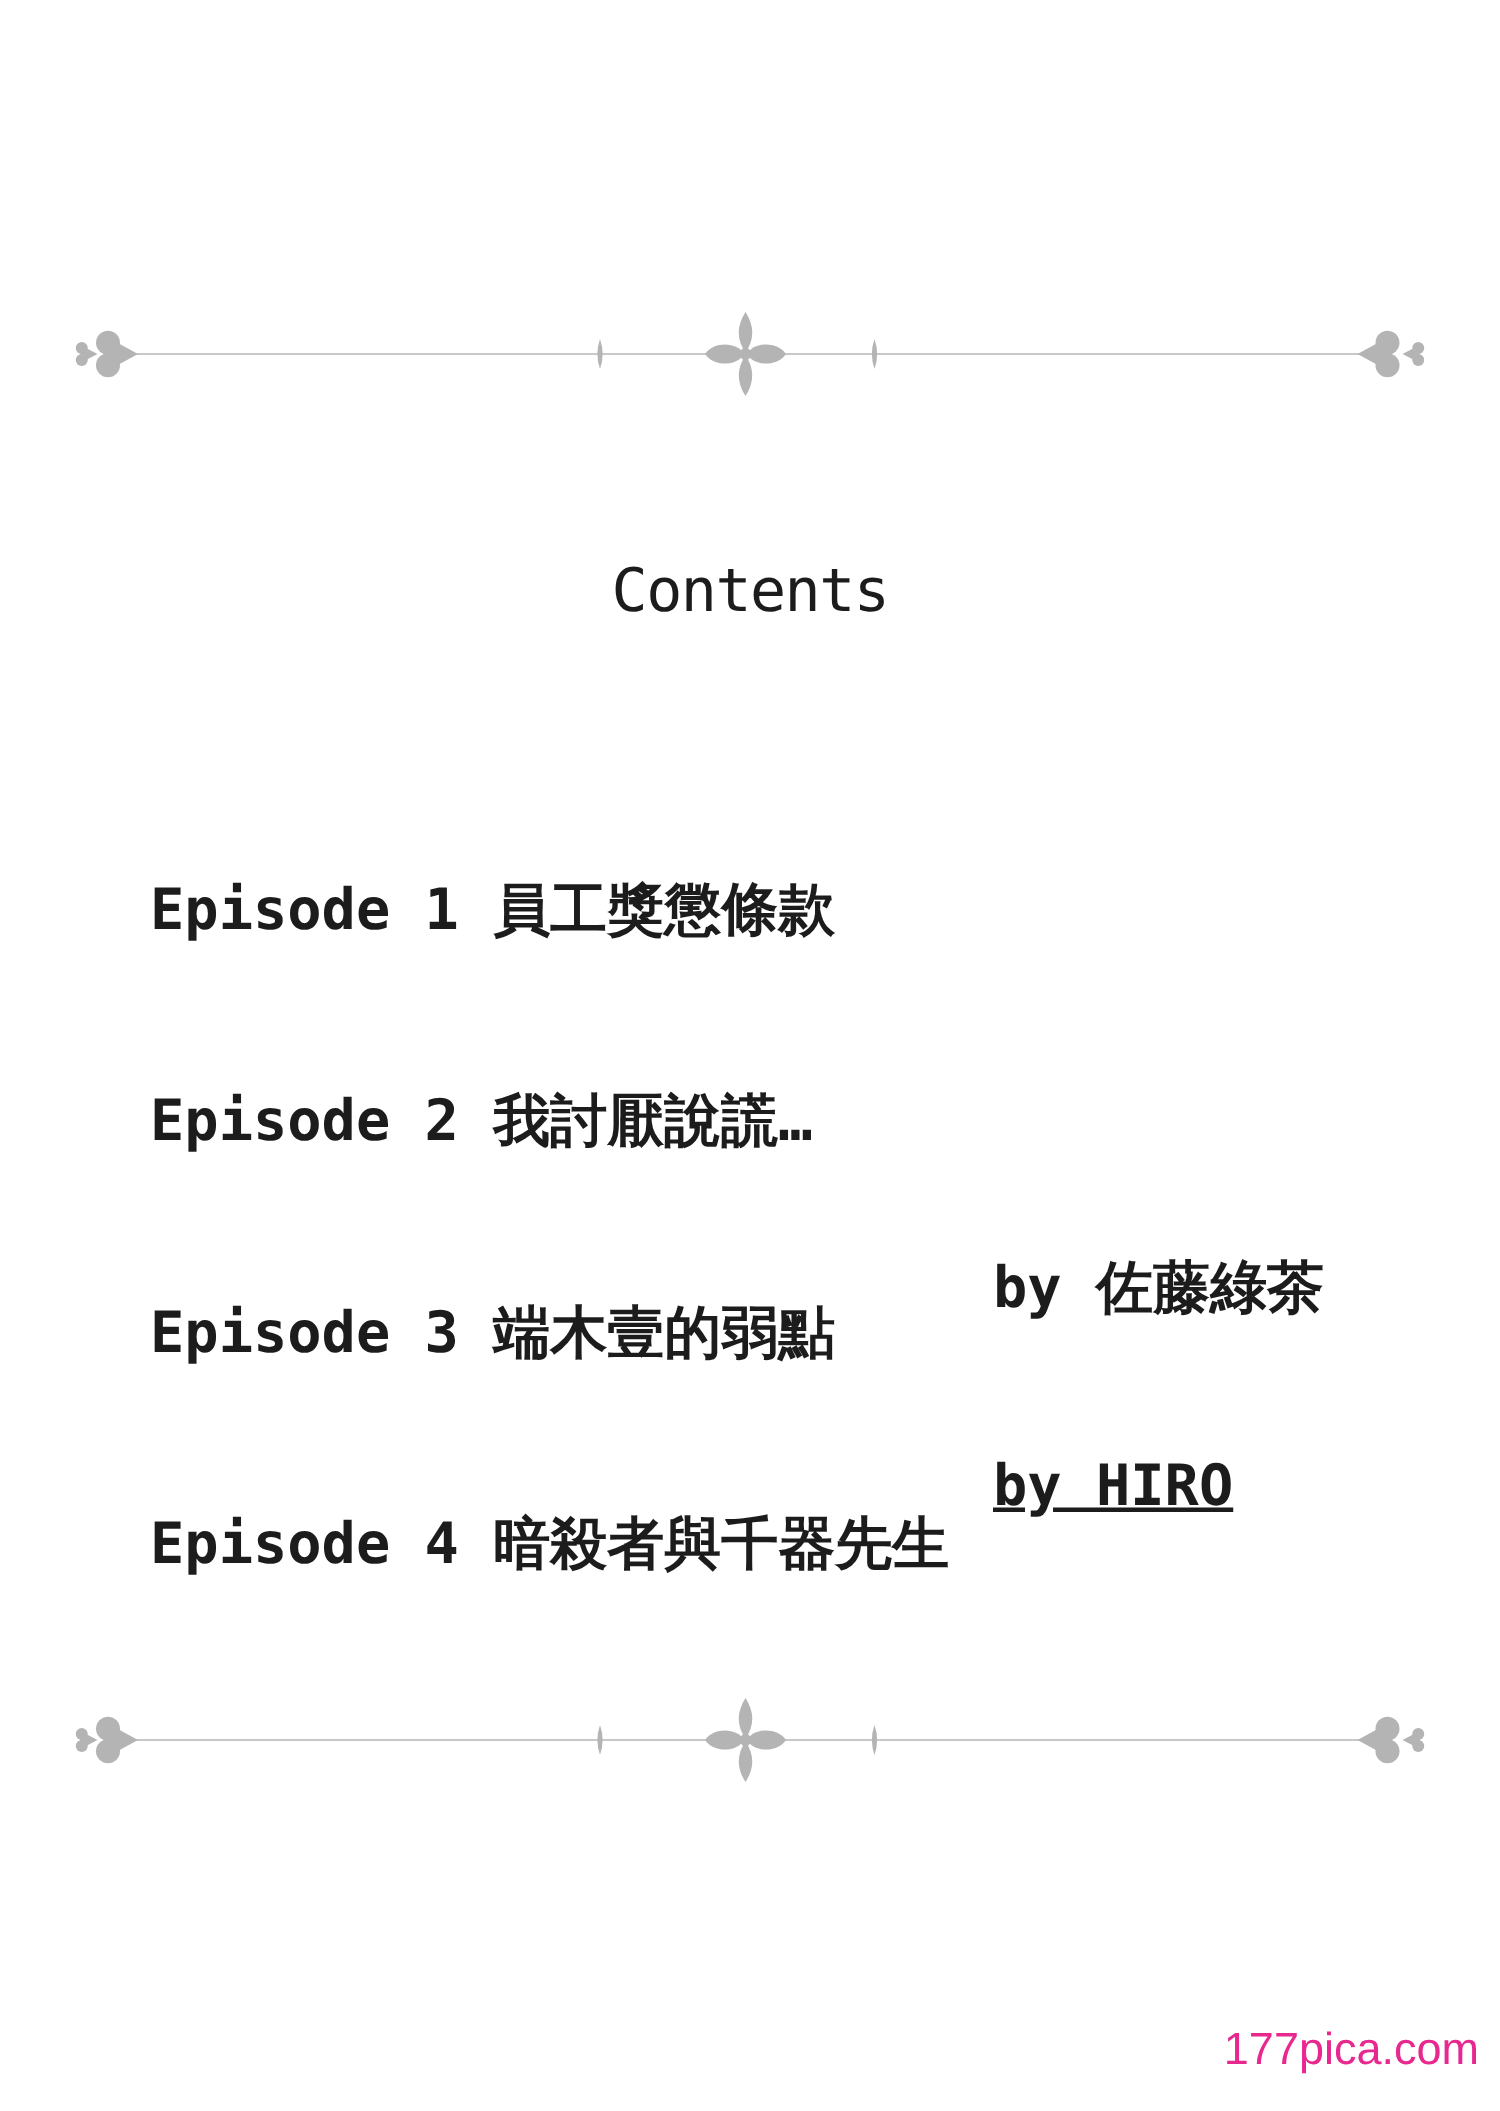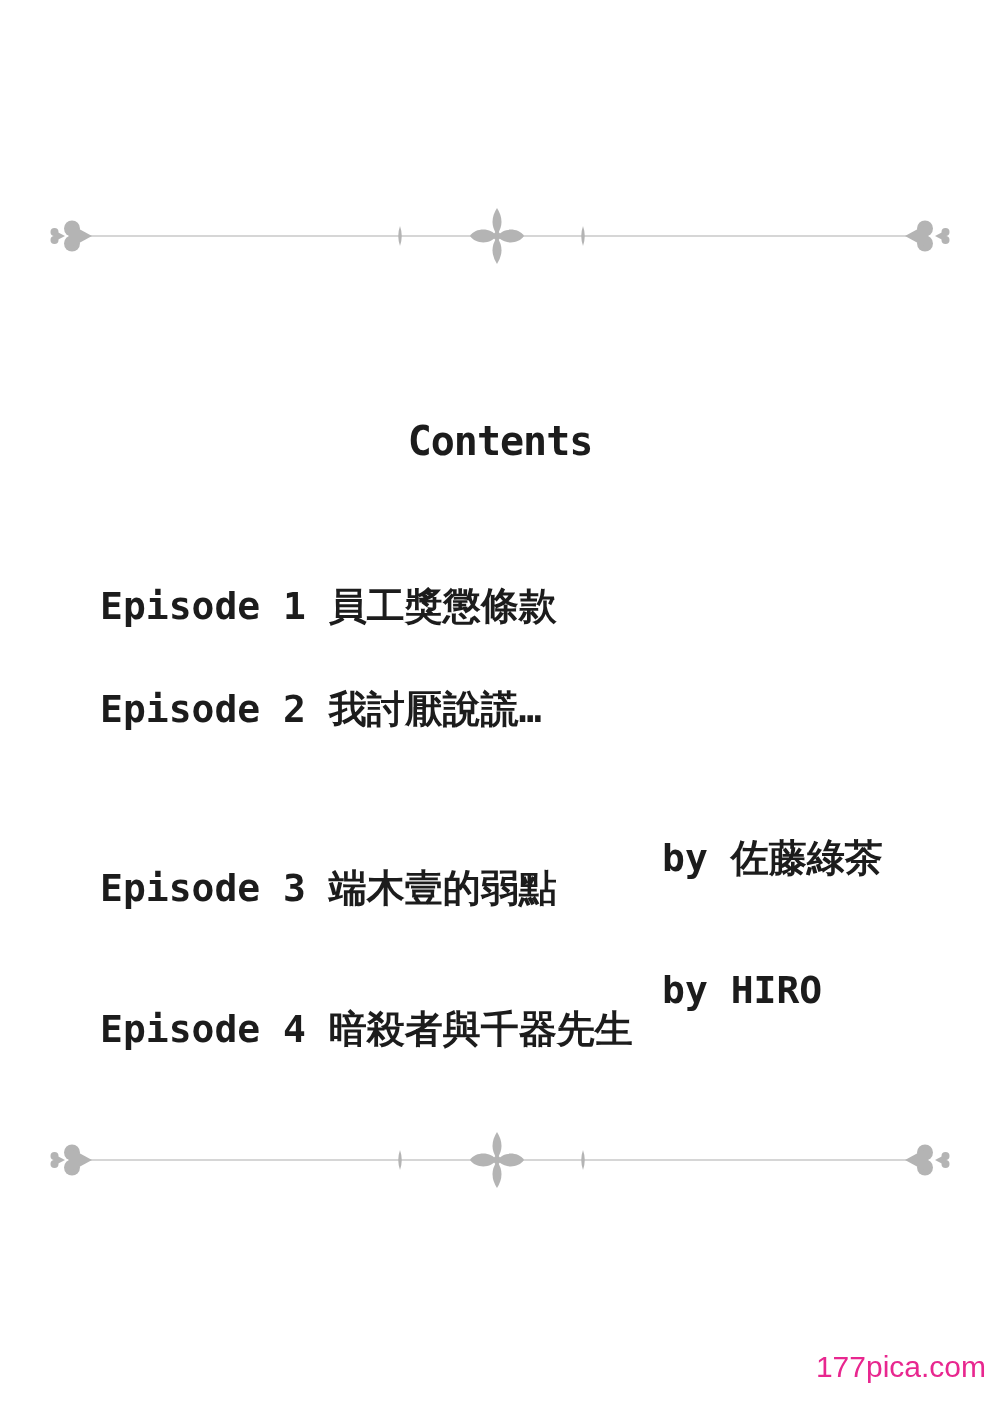--- a/index.html
+++ b/index.html
@@ -30,24 +30,23 @@
   .divider svg { display: block; width: 100%; height: 100%; }
   .divider .rule { stroke: var(--ornament-line); stroke-width: 1.4; }
   .divider .orn { fill: currentColor; }
   .page-title {
     position: absolute;
     top: 370px;
     left: 0;
     width: 100%;
     text-align: center;
     font-size: 40px;
-    font-weight: 700;
+    font-weight: 400;
     letter-spacing: -1px;
     line-height: 48px;
-    margin-top: 47px;
   }
   .toc-entry {
     position: absolute;
     left: 0;
     width: 100%;
     height: 48px;
     line-height: 48px;
     font-size: 38px;
     font-weight: 600;
   }
@@ -56,24 +55,24 @@
     left: 100px;
     white-space: nowrap;
     margin-top: 30px;
   }
   .toc-entry .episode-author {
     position: absolute;
     left: 662px;
     white-space: nowrap;
   }
   .toc-entry.row-0 { top: 552px; }
-  .toc-entry.row-1 { top: 655px; padding-left: 24px; }
+  .toc-entry.row-1 { top: 693px; padding-left: 24px; }
   .toc-entry.row-2 { top: 834px; }
   .toc-entry.row-3 { top: 975px; padding-left: 15px; }
-  .toc-entry.row-3 .episode-author { transform: translateY(-9px); }
+  .toc-entry.row-3 .episode-author { transform: translateY(-9px); text-decoration: underline; }
   .watermark {
     position: absolute;
     right: 14px;
     top: 1350px;
     font-family: "Liberation Sans", sans-serif;
     font-size: 30px;
     font-weight: 400;
     color: var(--watermark);
     white-space: nowrap;
   }

